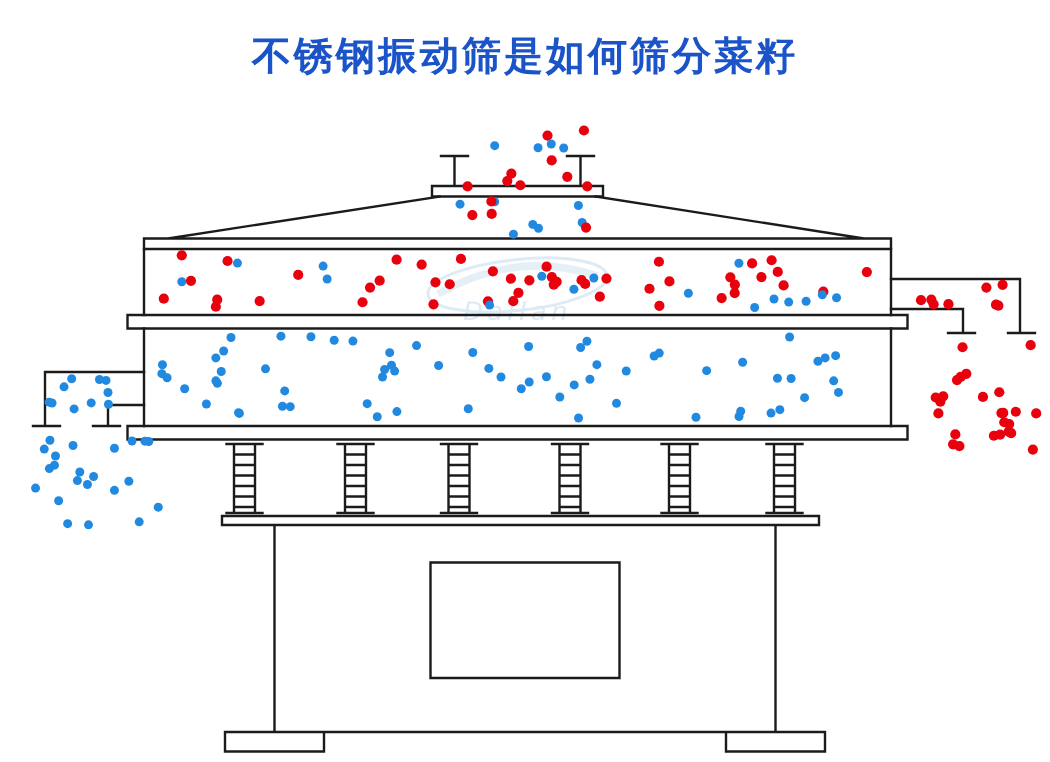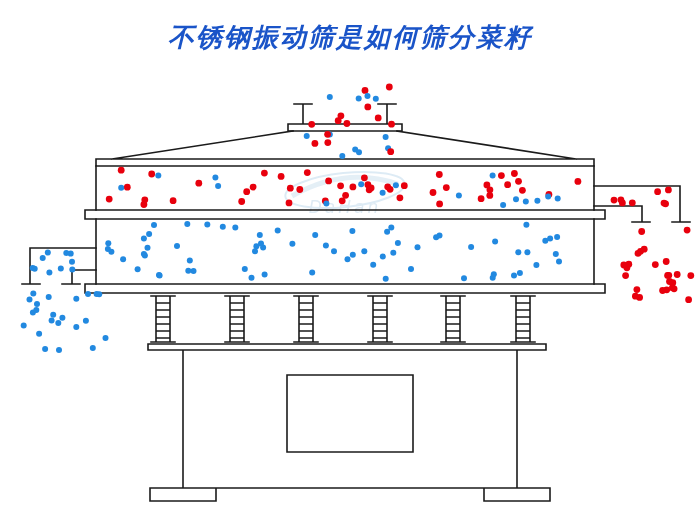--- a/index.html
+++ b/index.html
@@ -12,21 +12,20 @@
   }
   .page-title{
     position:absolute;
     top:20px;left:0;right:0;
     text-align:center;
     font-size:26px;
     font-weight:bold;
     letter-spacing:2px;
     color:#1a54c8;
     user-select:none;
-    font-style:italic;
   }
   svg.diagram{position:absolute;left:0;top:0;}
   text.wm{font-family:"DejaVu Sans",sans-serif;font-style:italic;letter-spacing:3px;}
 </style>
 </head>
 <body>
 
 <div class="page">
 
   <div class="page-title" style="color: rgb(26, 84, 200);">不锈钢振动筛是如何筛分菜籽</div>

